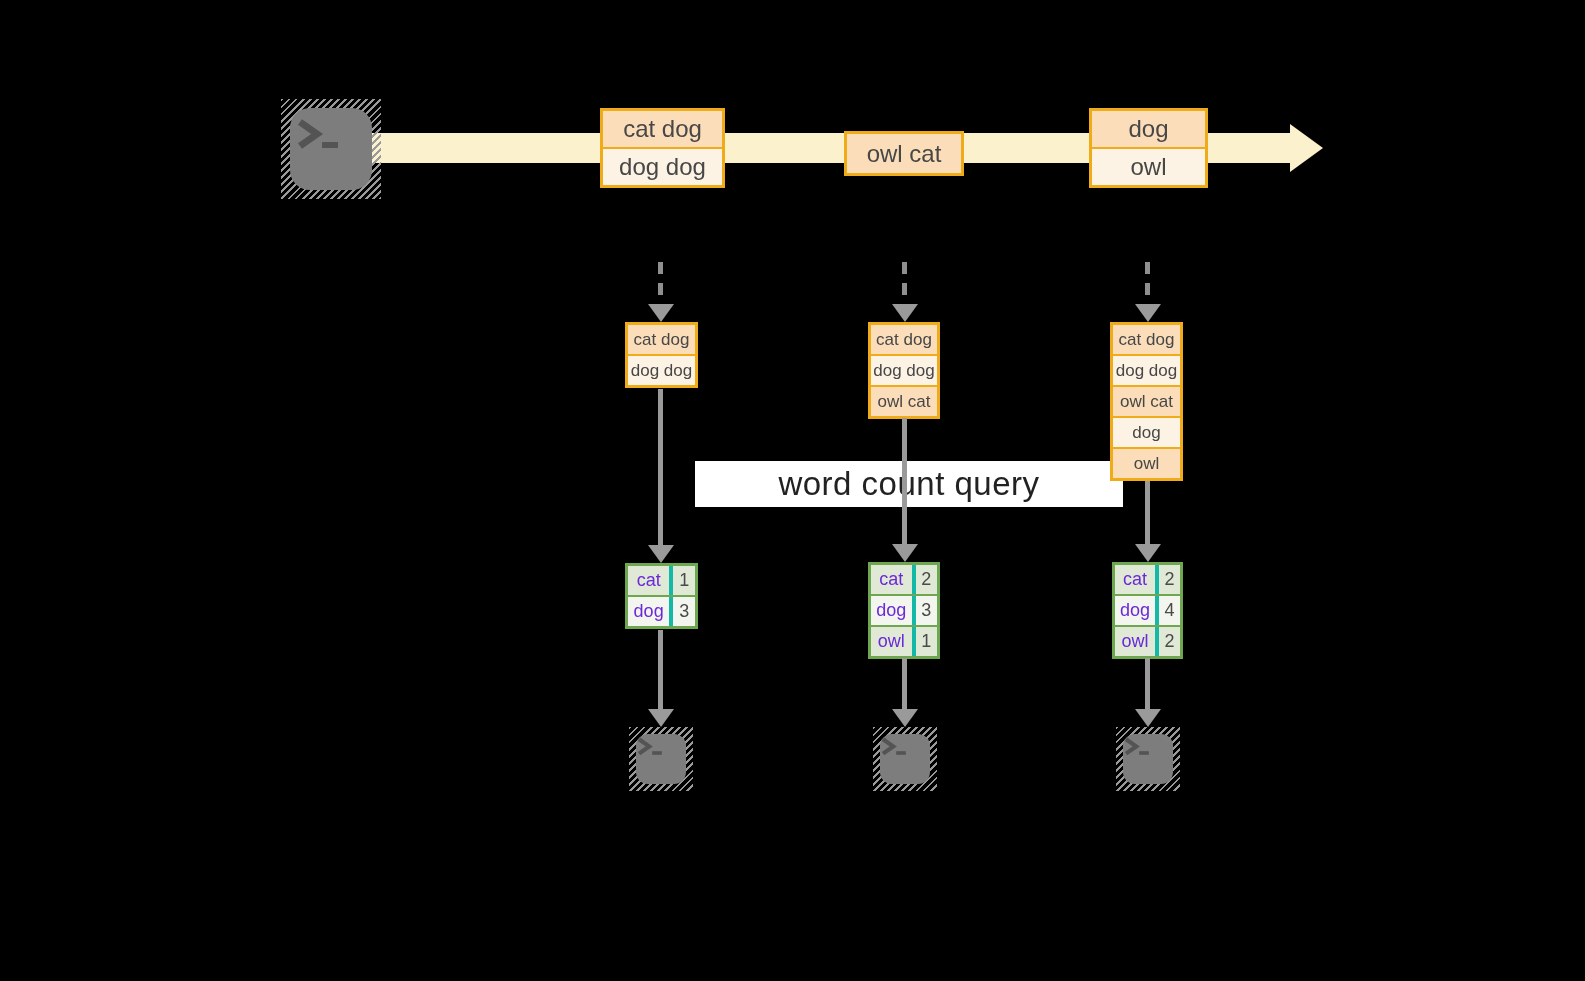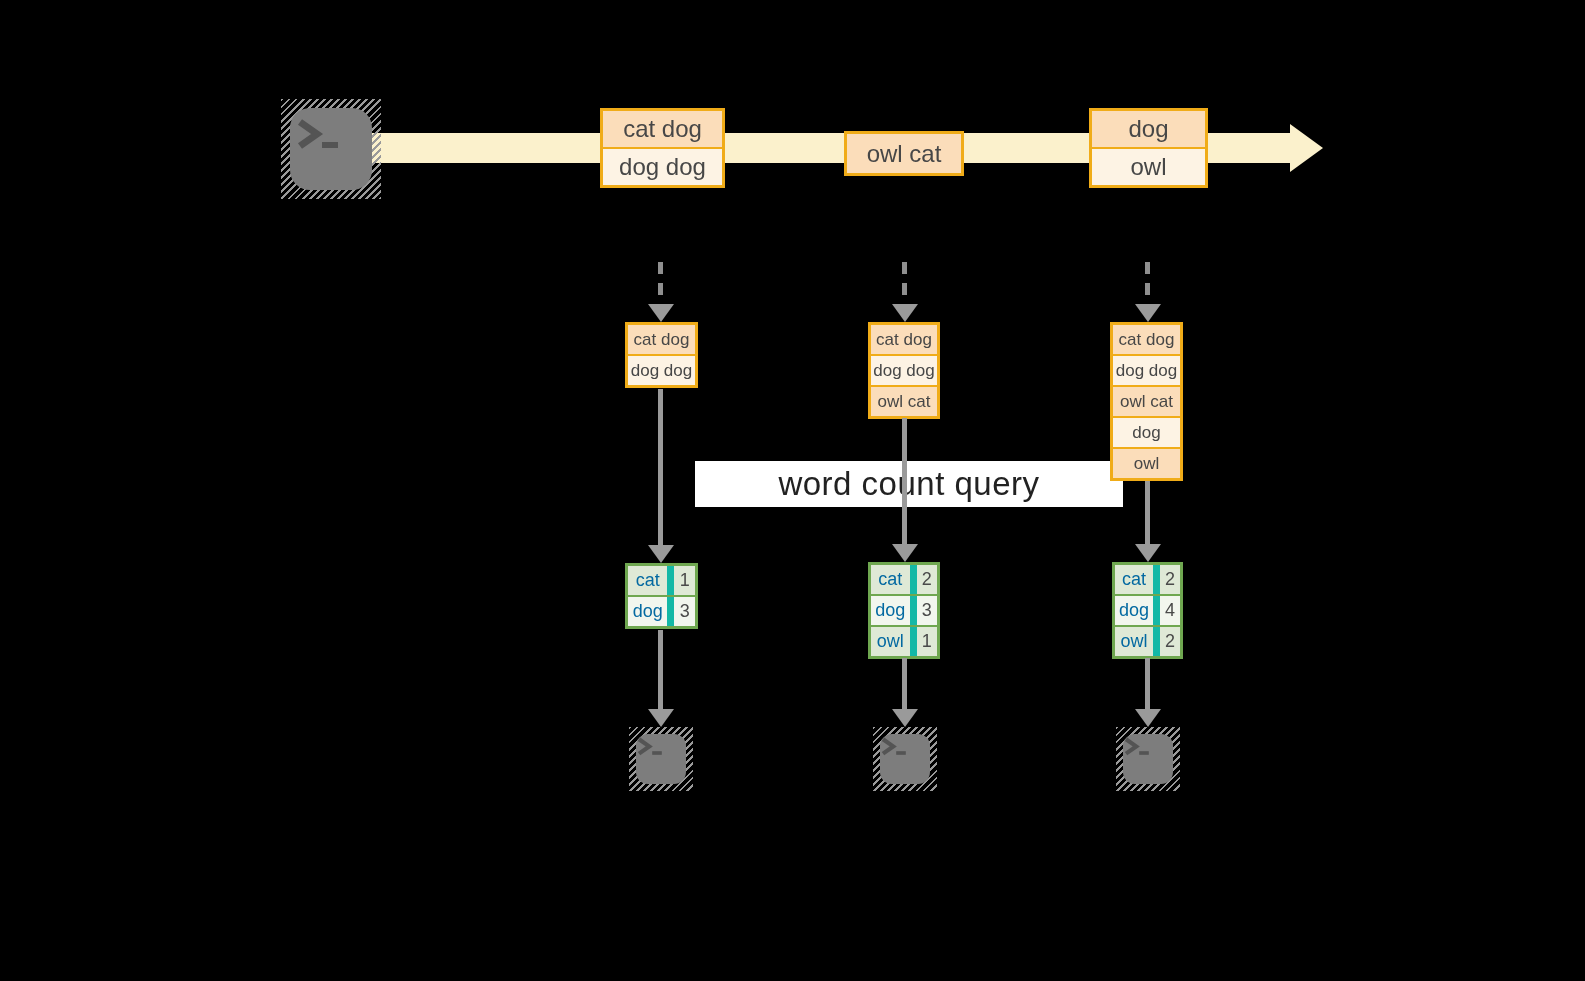--- a/index.html
+++ b/index.html
@@ -47,21 +47,21 @@
   
   .banner{position:absolute;left:695px;top:461px;width:428px;height:46px;background:#FFFFFF;
     display:flex;align-items:center;justify-content:center;
     font-size:33px;color:#222;letter-spacing:0.5px;z-index:5;}
 
   
   .wtable{position:absolute;border:3px solid #6FA750;box-sizing:border-box;z-index:6;}
   .trow{display:flex;height:29px;}
   .trow + .trow{border-top:2px solid #6FA750;}
   .tword{flex:1.9;display:flex;align-items:center;justify-content:center;
-    border-right:7px solid #14b8a6;font-size:18px;color:#0369a1;}
+    border-right:4px solid #14b8a6;font-size:18px;color:#6d28d9;}
   .tnum{flex:1;display:flex;align-items:center;justify-content:center;font-size:18px;color:#4a4a4a;}
   .g-a{background:#DFE9D6;}
   .g-b{background:#F2F6EE;}
   .g-a .tword,.g-a .tnum,.g-b .tword,.g-b .tnum{background:transparent;}
 </style>
 </head>
 <body>
 
 <div id="stage">
 

